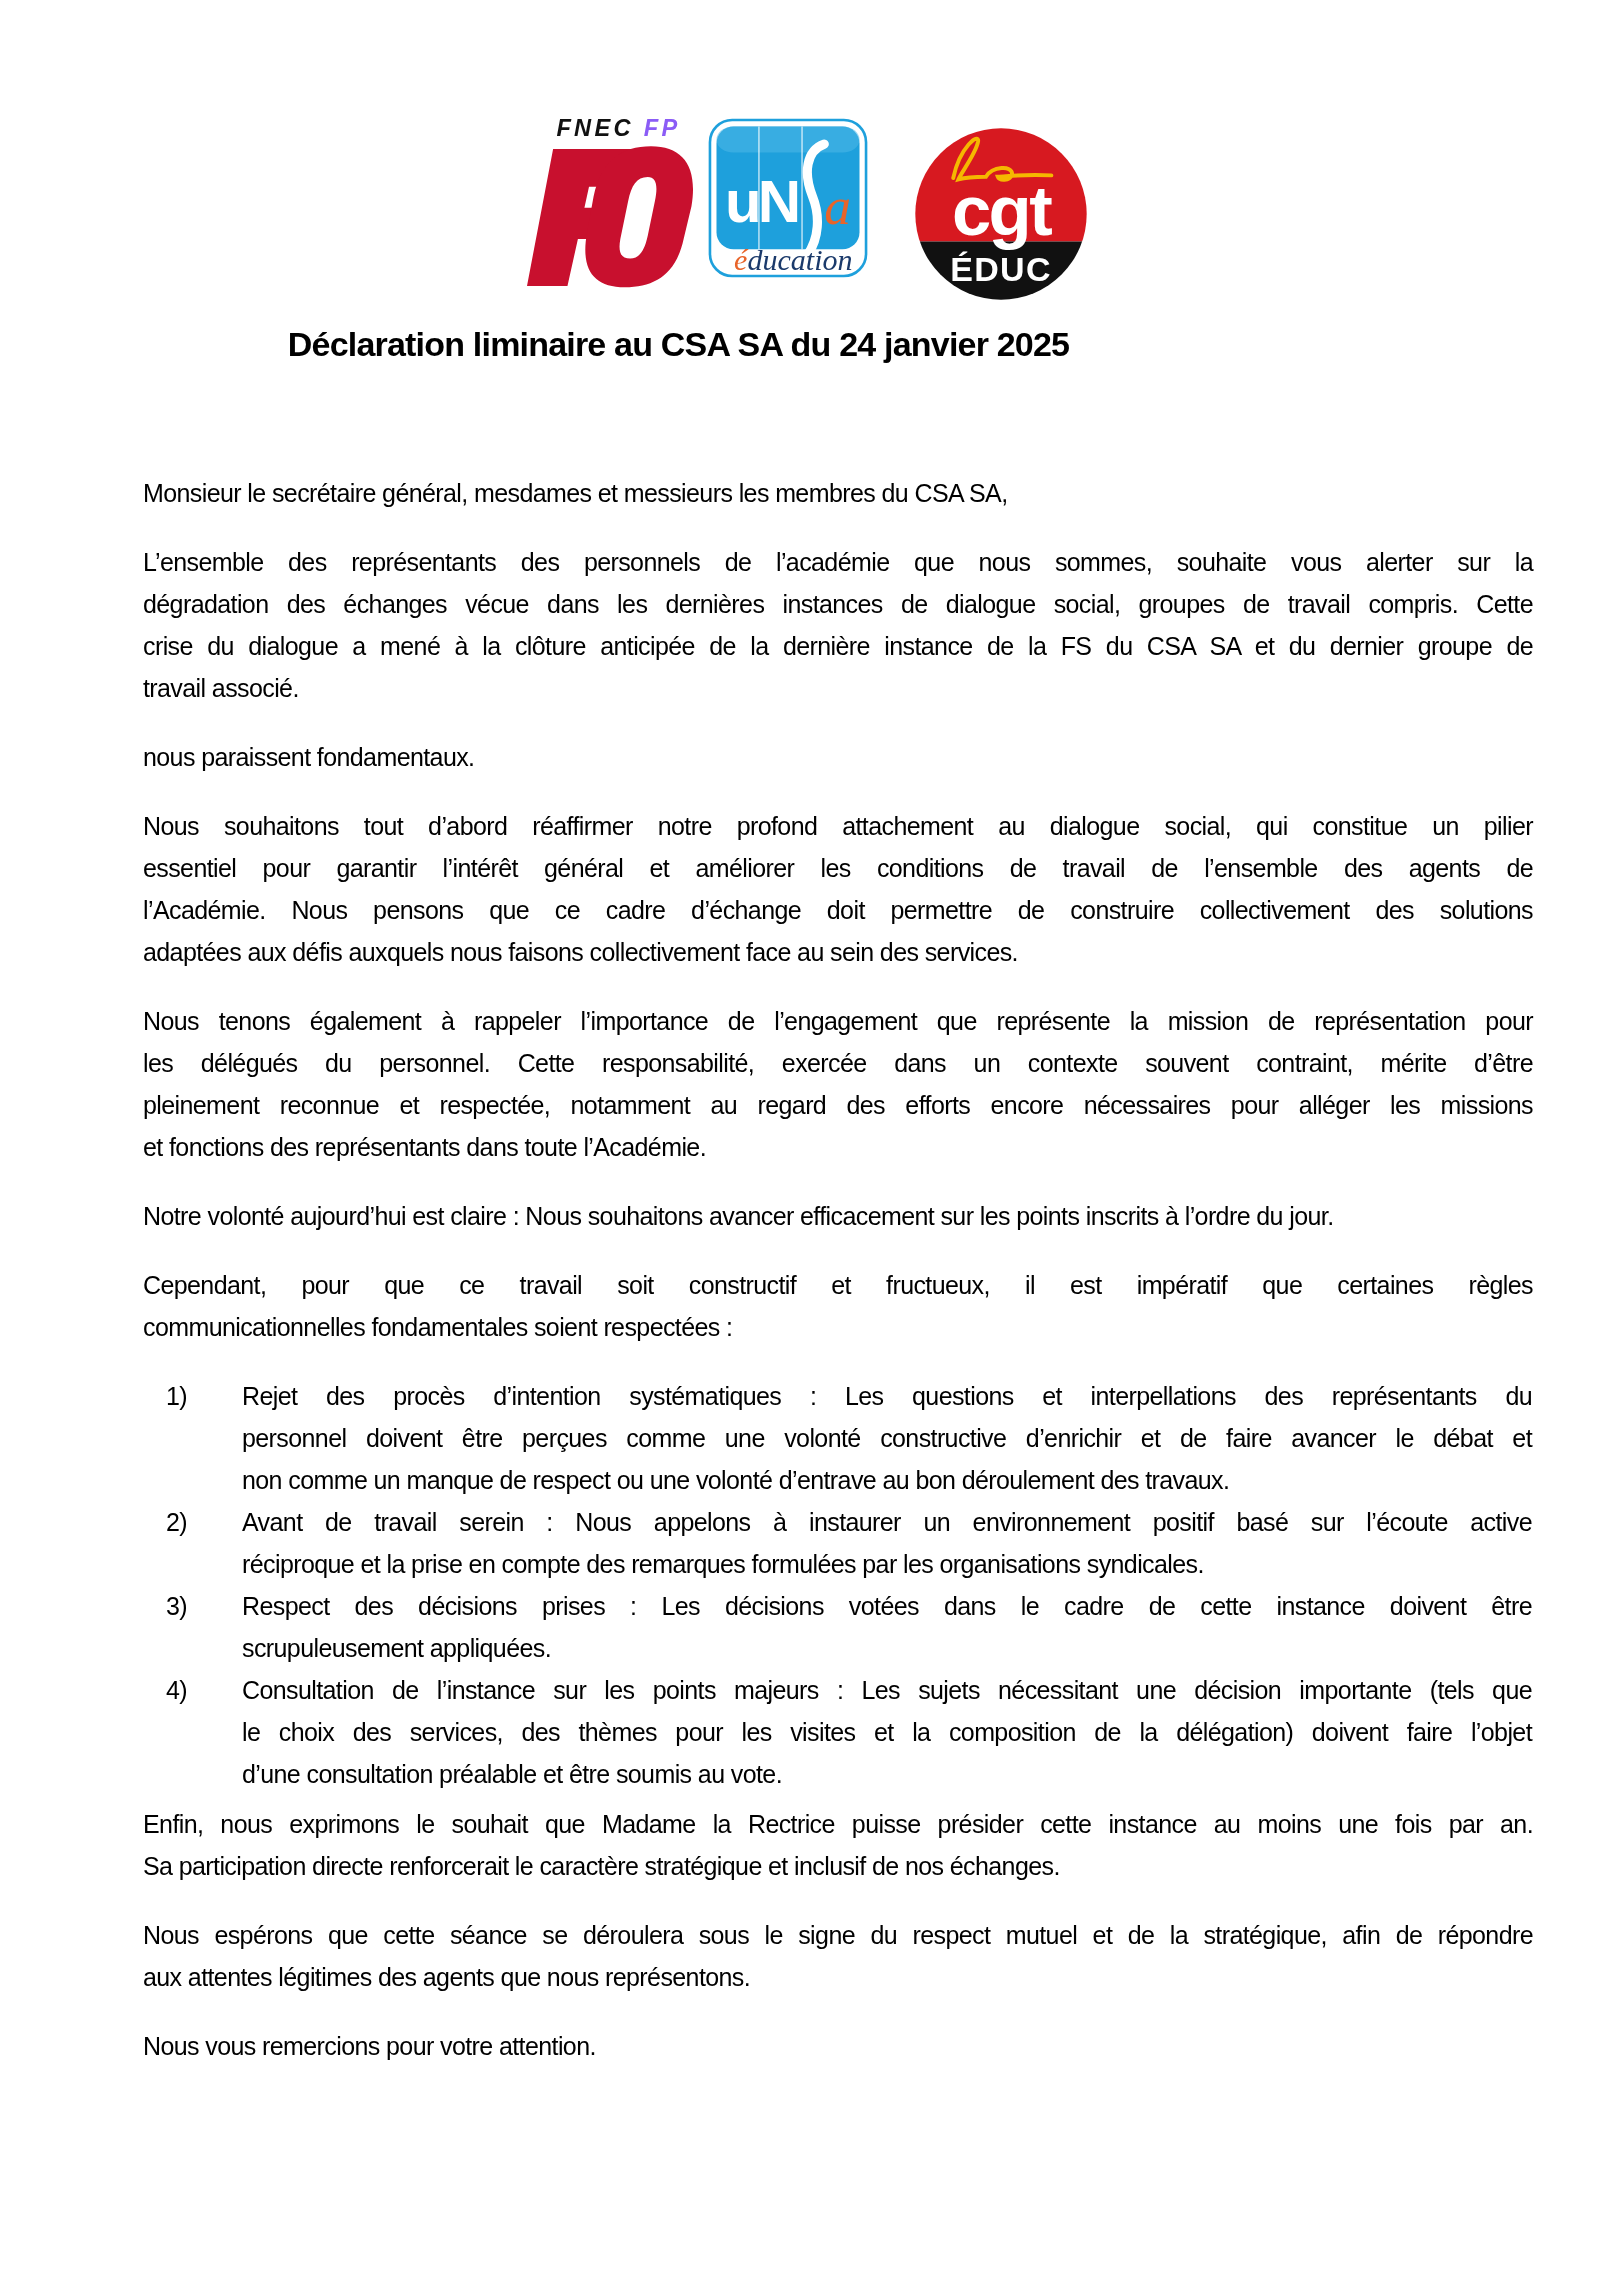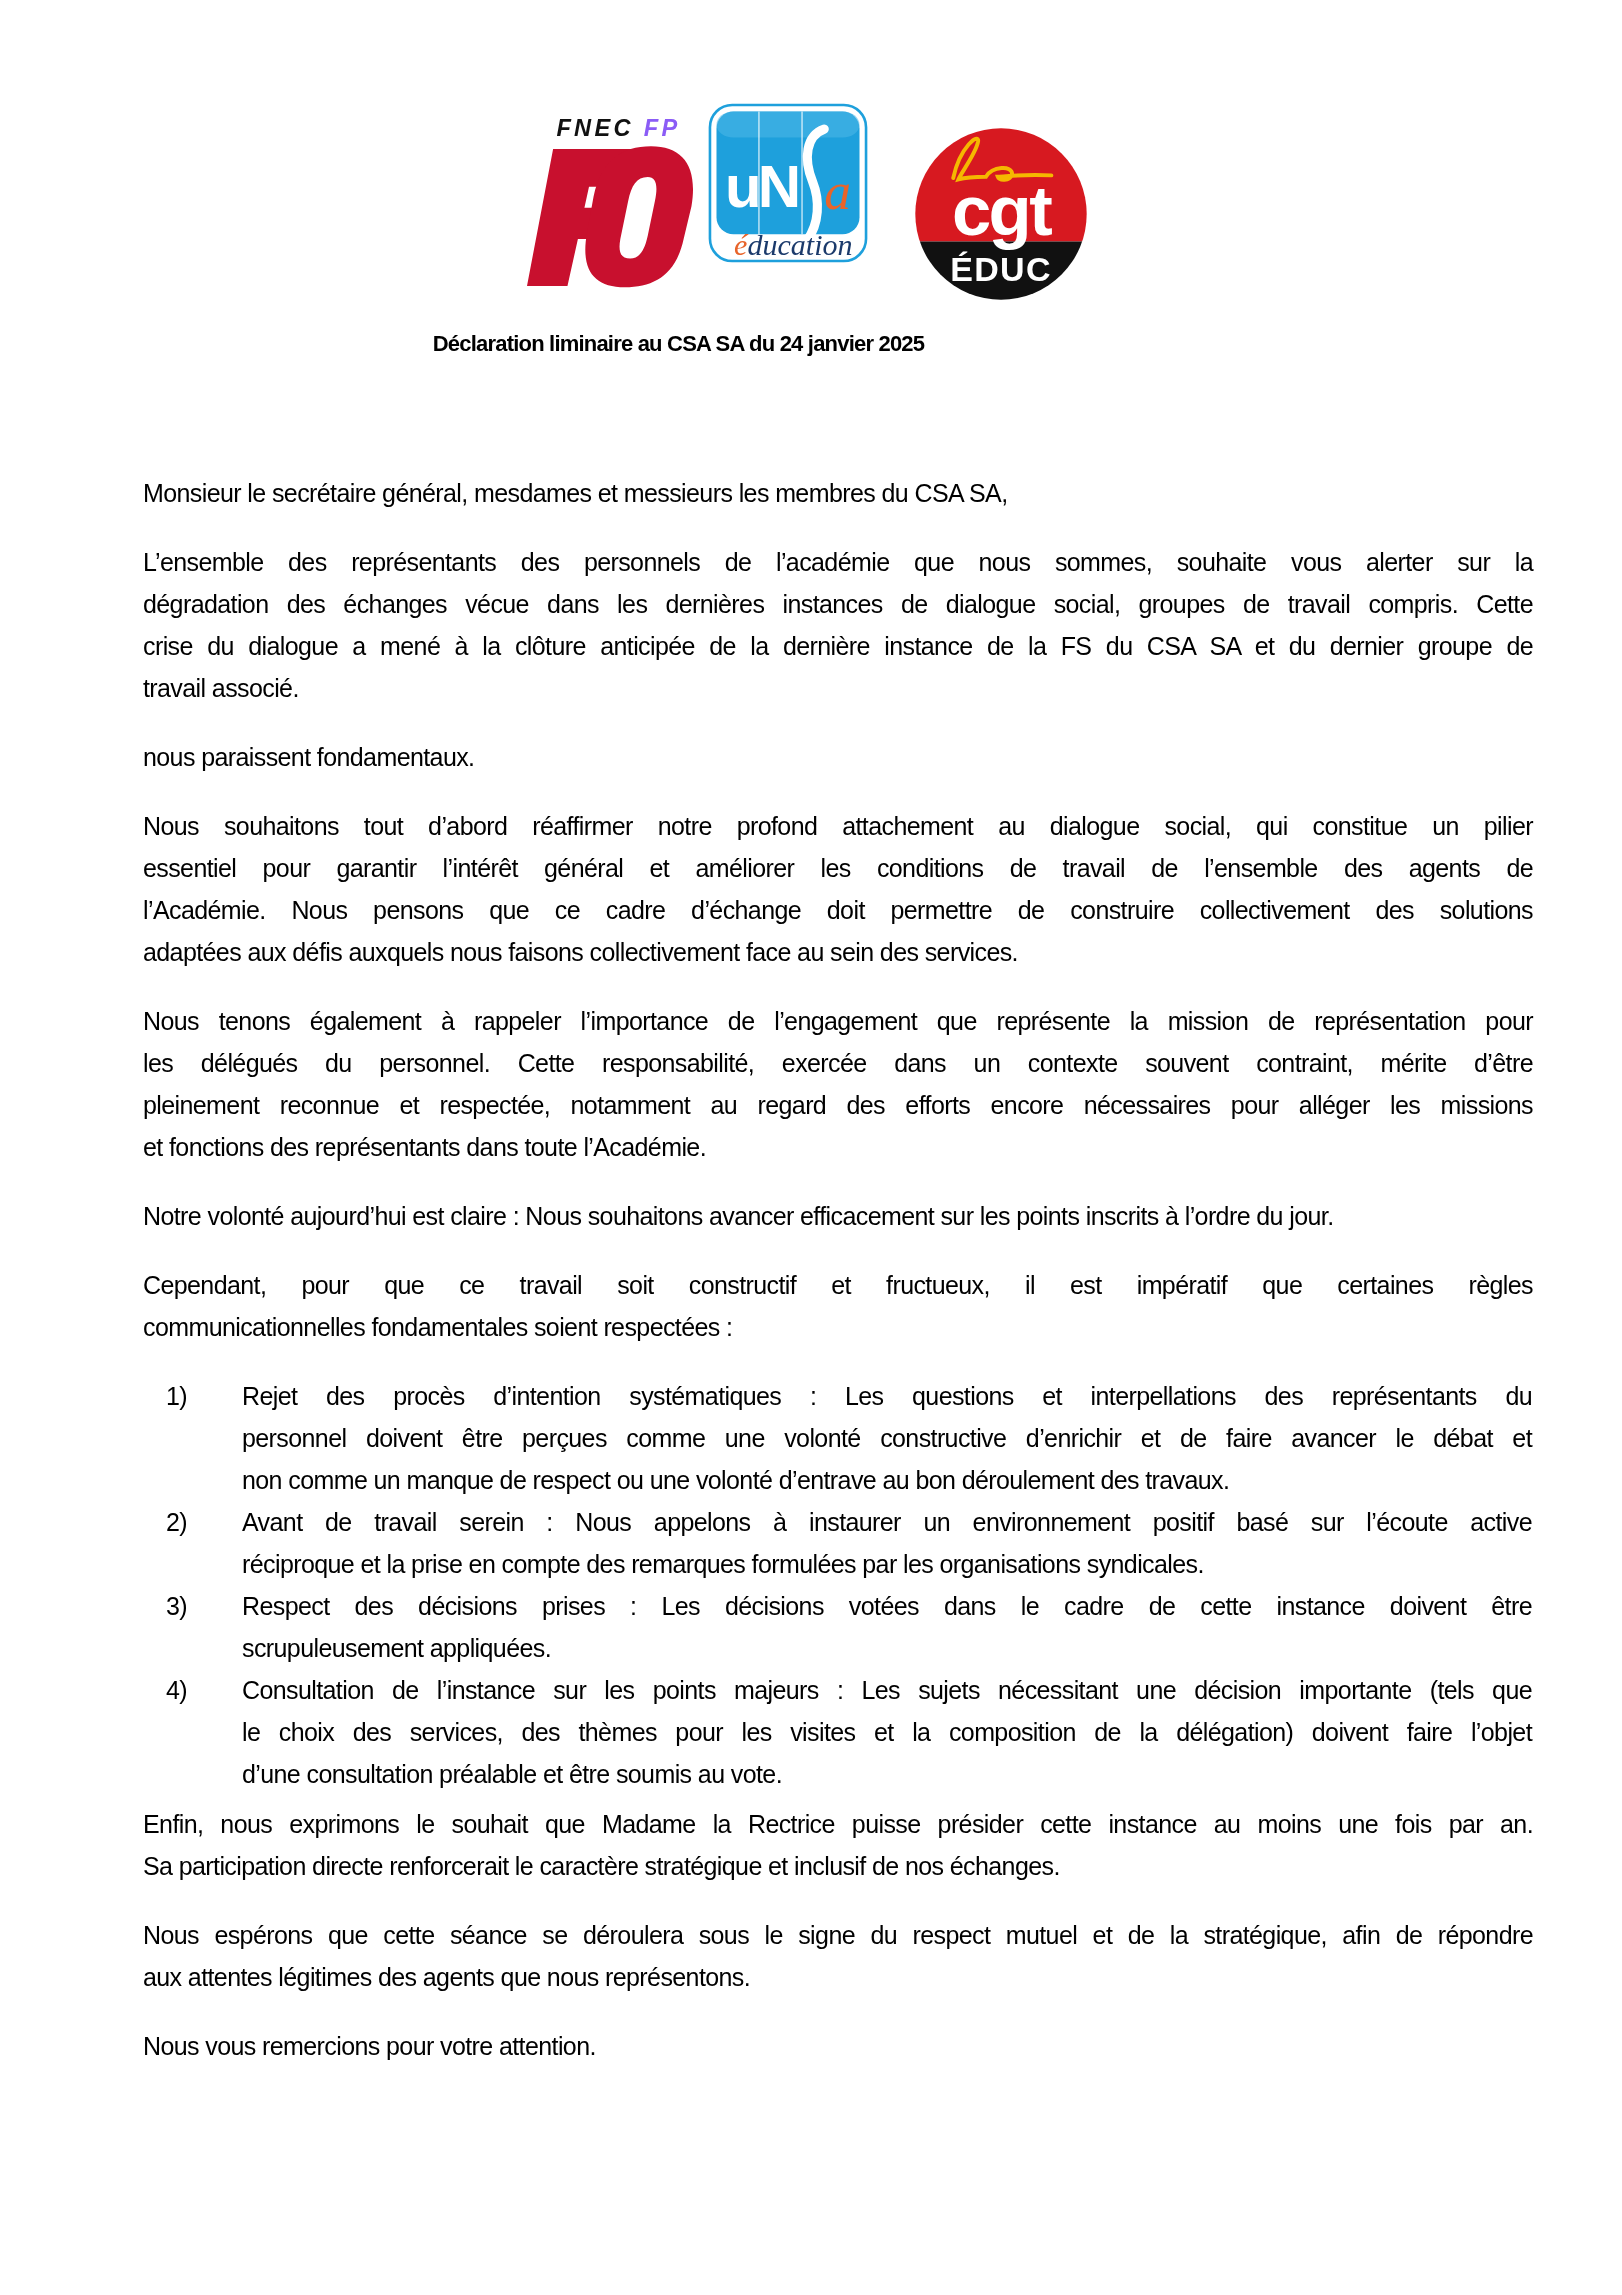--- a/index.html
+++ b/index.html
@@ -8,26 +8,26 @@
   .logos { position: absolute; left: 0; top: 0; width: 1623px; height: 301px; }
   .logo { position: absolute; }
 
   
   .fo { left: 527px; top: 115px; width: 171px; height: 173px; }
   .fo .fnec { position: absolute; left: 29.4px; top: 0; font-family: "Liberation Sans", sans-serif; font-weight: bold; font-style: italic; font-size: 23.6px; letter-spacing: 3.3px; color: #111; white-space: nowrap; }
   .fo .fnec .fp { color: #8b5cf6; }
   .fo svg { position: absolute; left: 0; top: 26px; }
 
   
-  .unsa { left: 708px; top: 103px; width: 160px; height: 160px; text-align: right; }
+  .unsa { left: 708px; top: 118px; width: 160px; height: 160px; text-align: right; }
 
   
   .cgt { left: 914px; top: 127px; width: 174px; height: 174px; }
 
-  .title { position: absolute; left: 0; width: 1357px; top: 321px; text-align: center; font-family: "Liberation Sans", sans-serif; font-weight: bold; font-size: 22px; letter-spacing: -0.8px; line-height: 46px; }
+  .title { position: absolute; left: 0; width: 1357px; top: 321px; text-align: center; font-family: "Liberation Sans", sans-serif; font-weight: bold; font-size: 34px; letter-spacing: -0.8px; line-height: 46px; }
 
   .body { position: absolute; left: 116px; top: 472px; width: 1390px; font-size: 25px; letter-spacing: -0.6px; line-height: 42px; }
   .para { margin: 0 0 27px 0; }
   .line { display: block; height: 42px; text-align: justify; text-align-last: justify; white-space: nowrap; overflow: visible; margin-left: 27px; }
   .line.last { text-align-last: left; }
 
   .list { margin: 0 0 7.9px 0; padding: 0; list-style: none; }
   .list-item { position: relative; padding-left: 99px; margin-bottom: 0; }
   .list-item .num { position: absolute; left: 50px; top: 0; line-height: 42px; }
   .list-item .lines { display: block; }

